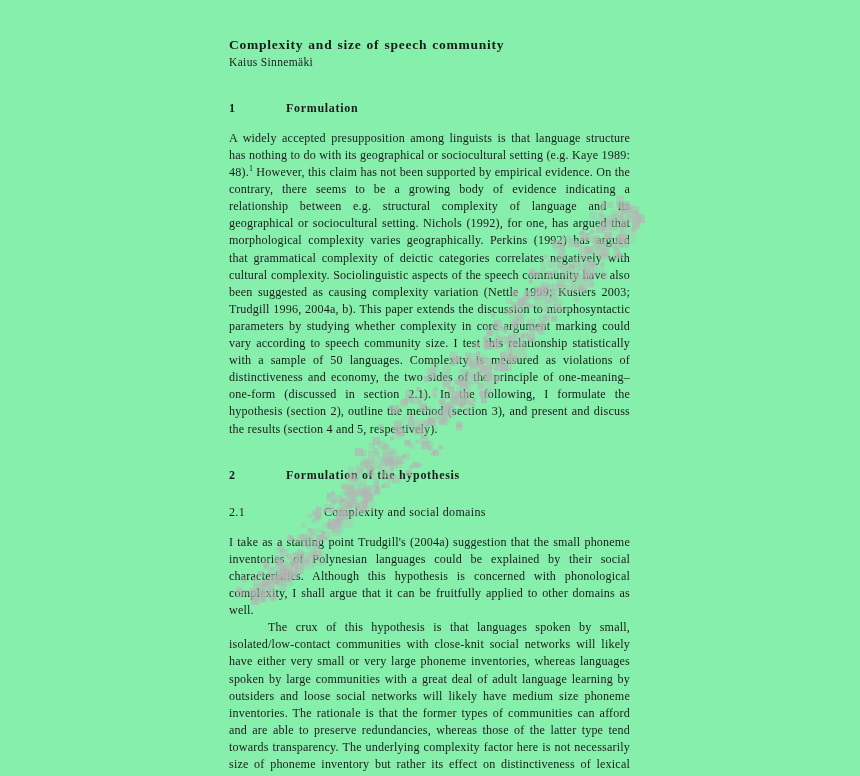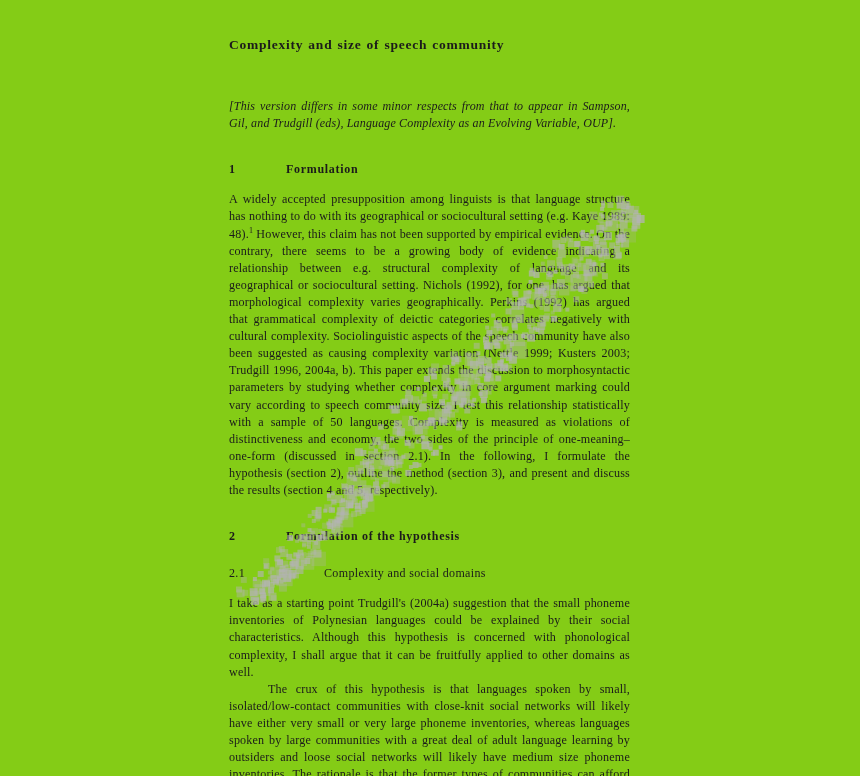--- a/index.html
+++ b/index.html
@@ -15,21 +15,21 @@
     position: relative;
     overflow: hidden;
   }
 
   #page {
     position: absolute;
     left: 0;
     top: 0;
     width: 860px;
     height: 776px;
-    background: #84cc16;
+    background: #86efac;
   }
 
   
   #column {
     position: absolute;
     left: 229px;
     top: 36px;
     width: 401px;
   }
 
@@ -105,22 +105,22 @@
   }
 </style>
 </head>
 <body>
 
 <div id="page">
 
   <div id="column">
 
     <h1 class="doc-title">Complexity and size of speech community</h1>
-
-    <p class="version-note">[This version differs in some minor respects from that to appear in Sampson, Gil, and Trudgill (eds), Language Complexity as an Evolving Variable, OUP].</p>
+    <div class="doc-author">Kaius Sinnemäki</div>
+
 
     <div class="sec-h1">
       <span class="num">1</span>
       <span>Formulation</span>
     </div>
 
     <p class="body"><span>A widely accepted presupposition among linguists is that language structure has nothing to do with its geographical or sociocultural setting (e.g. Kaye 1989: 48).</span><sup class="fn">1</sup> <span>However, this claim has not been supported by empirical evidence. On the contrary, there seems to be a growing body of evidence indicating a relationship between e.g. structural complexity of language and its geographical or sociocultural setting. Nichols (1992), for one, has argued that morphological complexity varies geographically. Perkins (1992) has argued that grammatical complexity of deictic categories correlates negatively with cultural complexity. Sociolinguistic aspects of the speech community have also been suggested as causing complexity variation (Nettle 1999; Kusters 2003; Trudgill 1996, 2004a, b). This paper extends the discussion to morphosyntactic parameters by studying whether complexity in core argument marking could vary according to speech community size. I test this relationship statistically with a sample of 50 languages. Complexity is measured as violations of distinctiveness and economy, the two sides of the principle of one-meaning–one-form (discussed in section 2.1). In the following, I formulate the hypothesis (section 2), outline the method (section 3), and present and discuss the results (section 4 and 5, respectively).</span></p>
 
     <div class="sec-h1">
       <span class="num">2</span>

